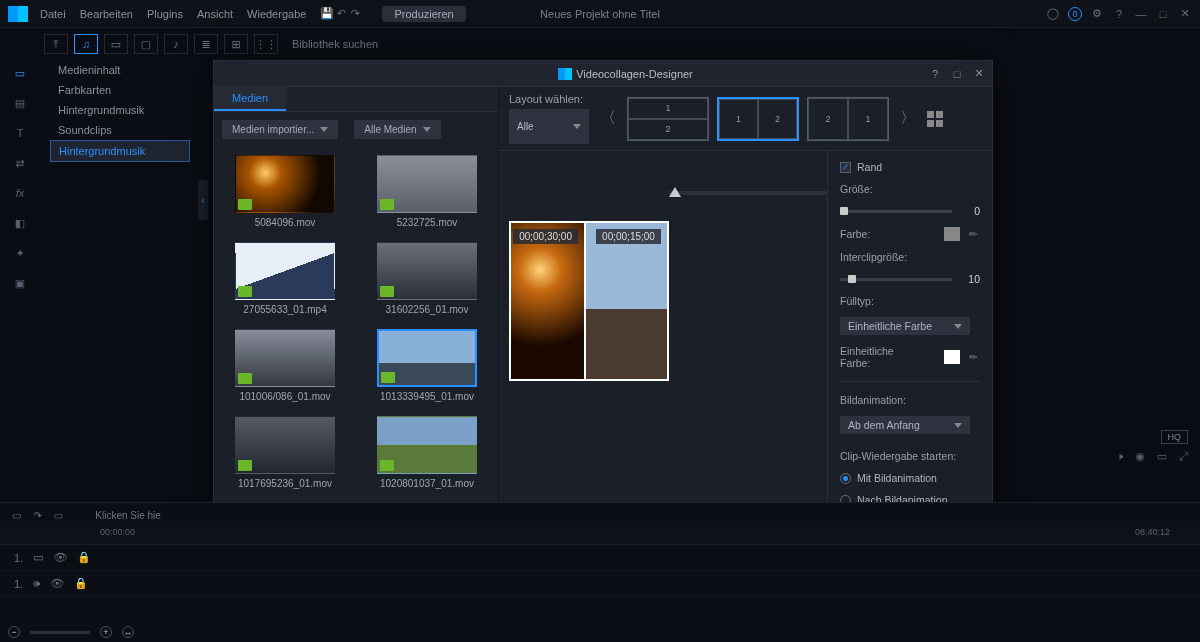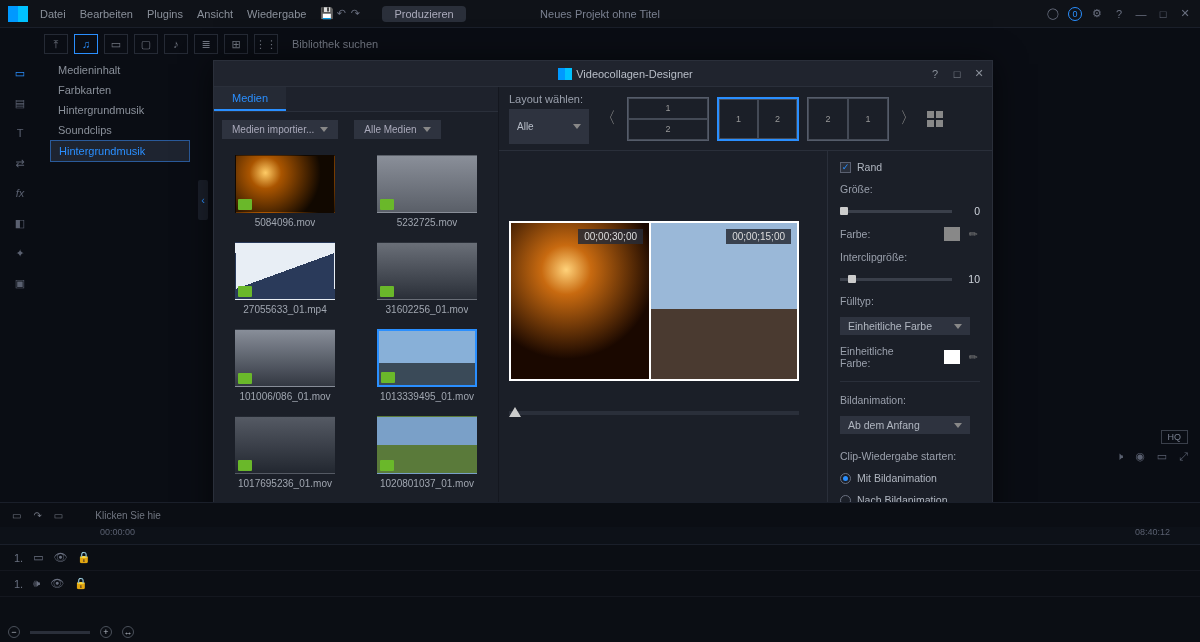--- a/index.html
+++ b/index.html
@@ -66,21 +66,21 @@
 .lay-arrow { width:18px; height:40px; display:flex;align-items:center;justify-content:center; color:#888; cursor:pointer; font-size:16px;}
 .layout-opts { display:flex; gap:8px; }
 .layout-opt { width:82px; height:44px; border:1px solid #555c6a; display:flex; cursor:pointer; font-size:9px; color:#999; position:relative; flex-direction:column;}
 .layout-opt.horiz { flex-direction:row; }
 .layout-opt.sel { border:2px solid #2a8fff; }
 .lo-cell { flex:1; display:flex;align-items:center;justify-content:center; border:1px solid #444a56;}
 .layout-grid-icon { display:grid; grid-template-columns:1fr 1fr; grid-template-rows:1fr 1fr; gap:2px; width:16px;height:16px; cursor:pointer;}
 .layout-grid-icon span{background:#888;}
 
 .design-main { flex:1; display:flex; min-height:0;}
-.preview-col { flex:1; display:flex; flex-direction:column; padding:10px 0 0 10px; min-width:0;}
+.preview-col { flex:1; display:flex; flex-direction:row; padding:10px 0 0 10px; min-width:0;}
 .preview-frame { width: 290px; height:160px; border:2px solid #fff; display:flex; margin-top:60px; align-self:flex-start;}
 .pf-cell { flex:1; position:relative; border-right:2px solid #fff;}
 .pf-cell:last-child{border-right:none;padding-left:8px;}
 .pf-tc { position:absolute; top:6px; right:6px; background:rgba(40,44,54,.85); color:#ddd; padding:2px 6px; font-size:10px;}
 .preview-slider { margin-top:30px; width:290px; height:4px; background:#2a2f3a; position:relative;}
 .preview-slider-thumb{ position:absolute; left:0; top:-4px; width:0;height:0; border-left:6px solid transparent;border-right:6px solid transparent;border-bottom:10px solid #ccc;}
 
 .playback-row { height:34px; border-top:1px solid #2a2f3a; display:flex; align-items:center; padding:0 12px; gap:12px; color:#9aa0ac;}
 .pb-icon { width:14px;height:14px; cursor:pointer; display:flex;align-items:center;justify-content:center;}
 .pb-sep { width:1px; height:16px; background:#3a3f4a; margin:0 4px;}

